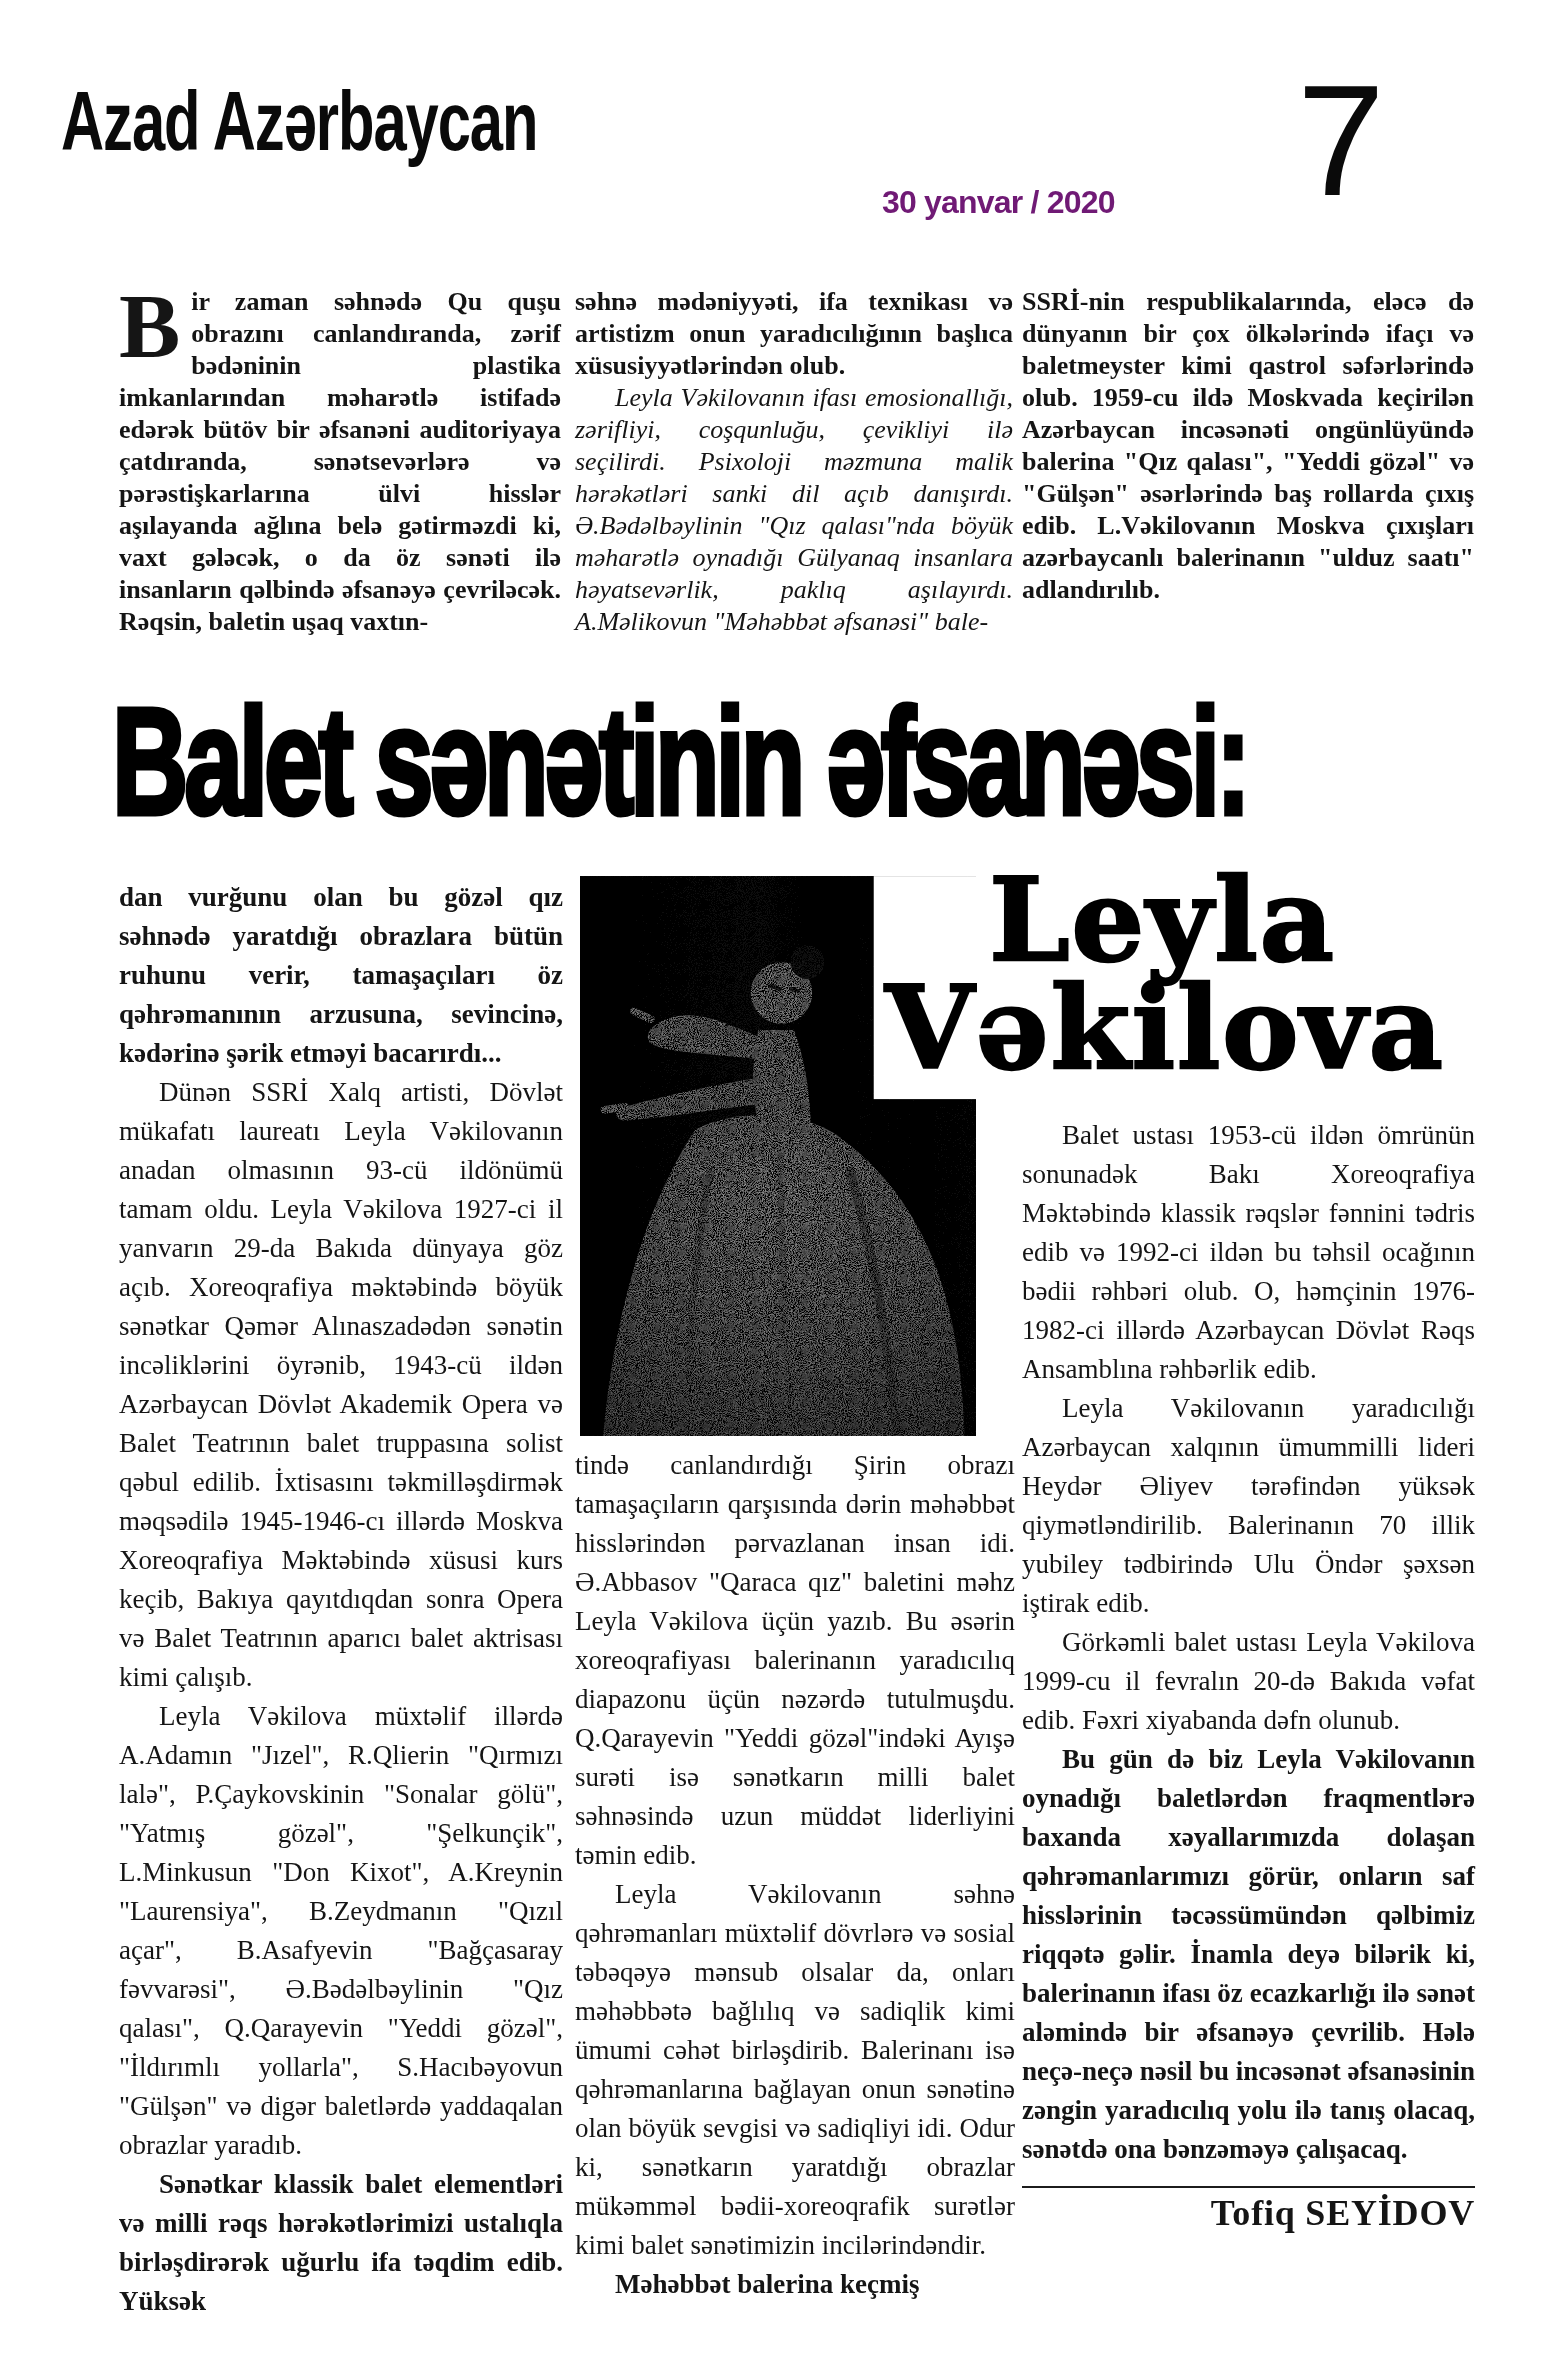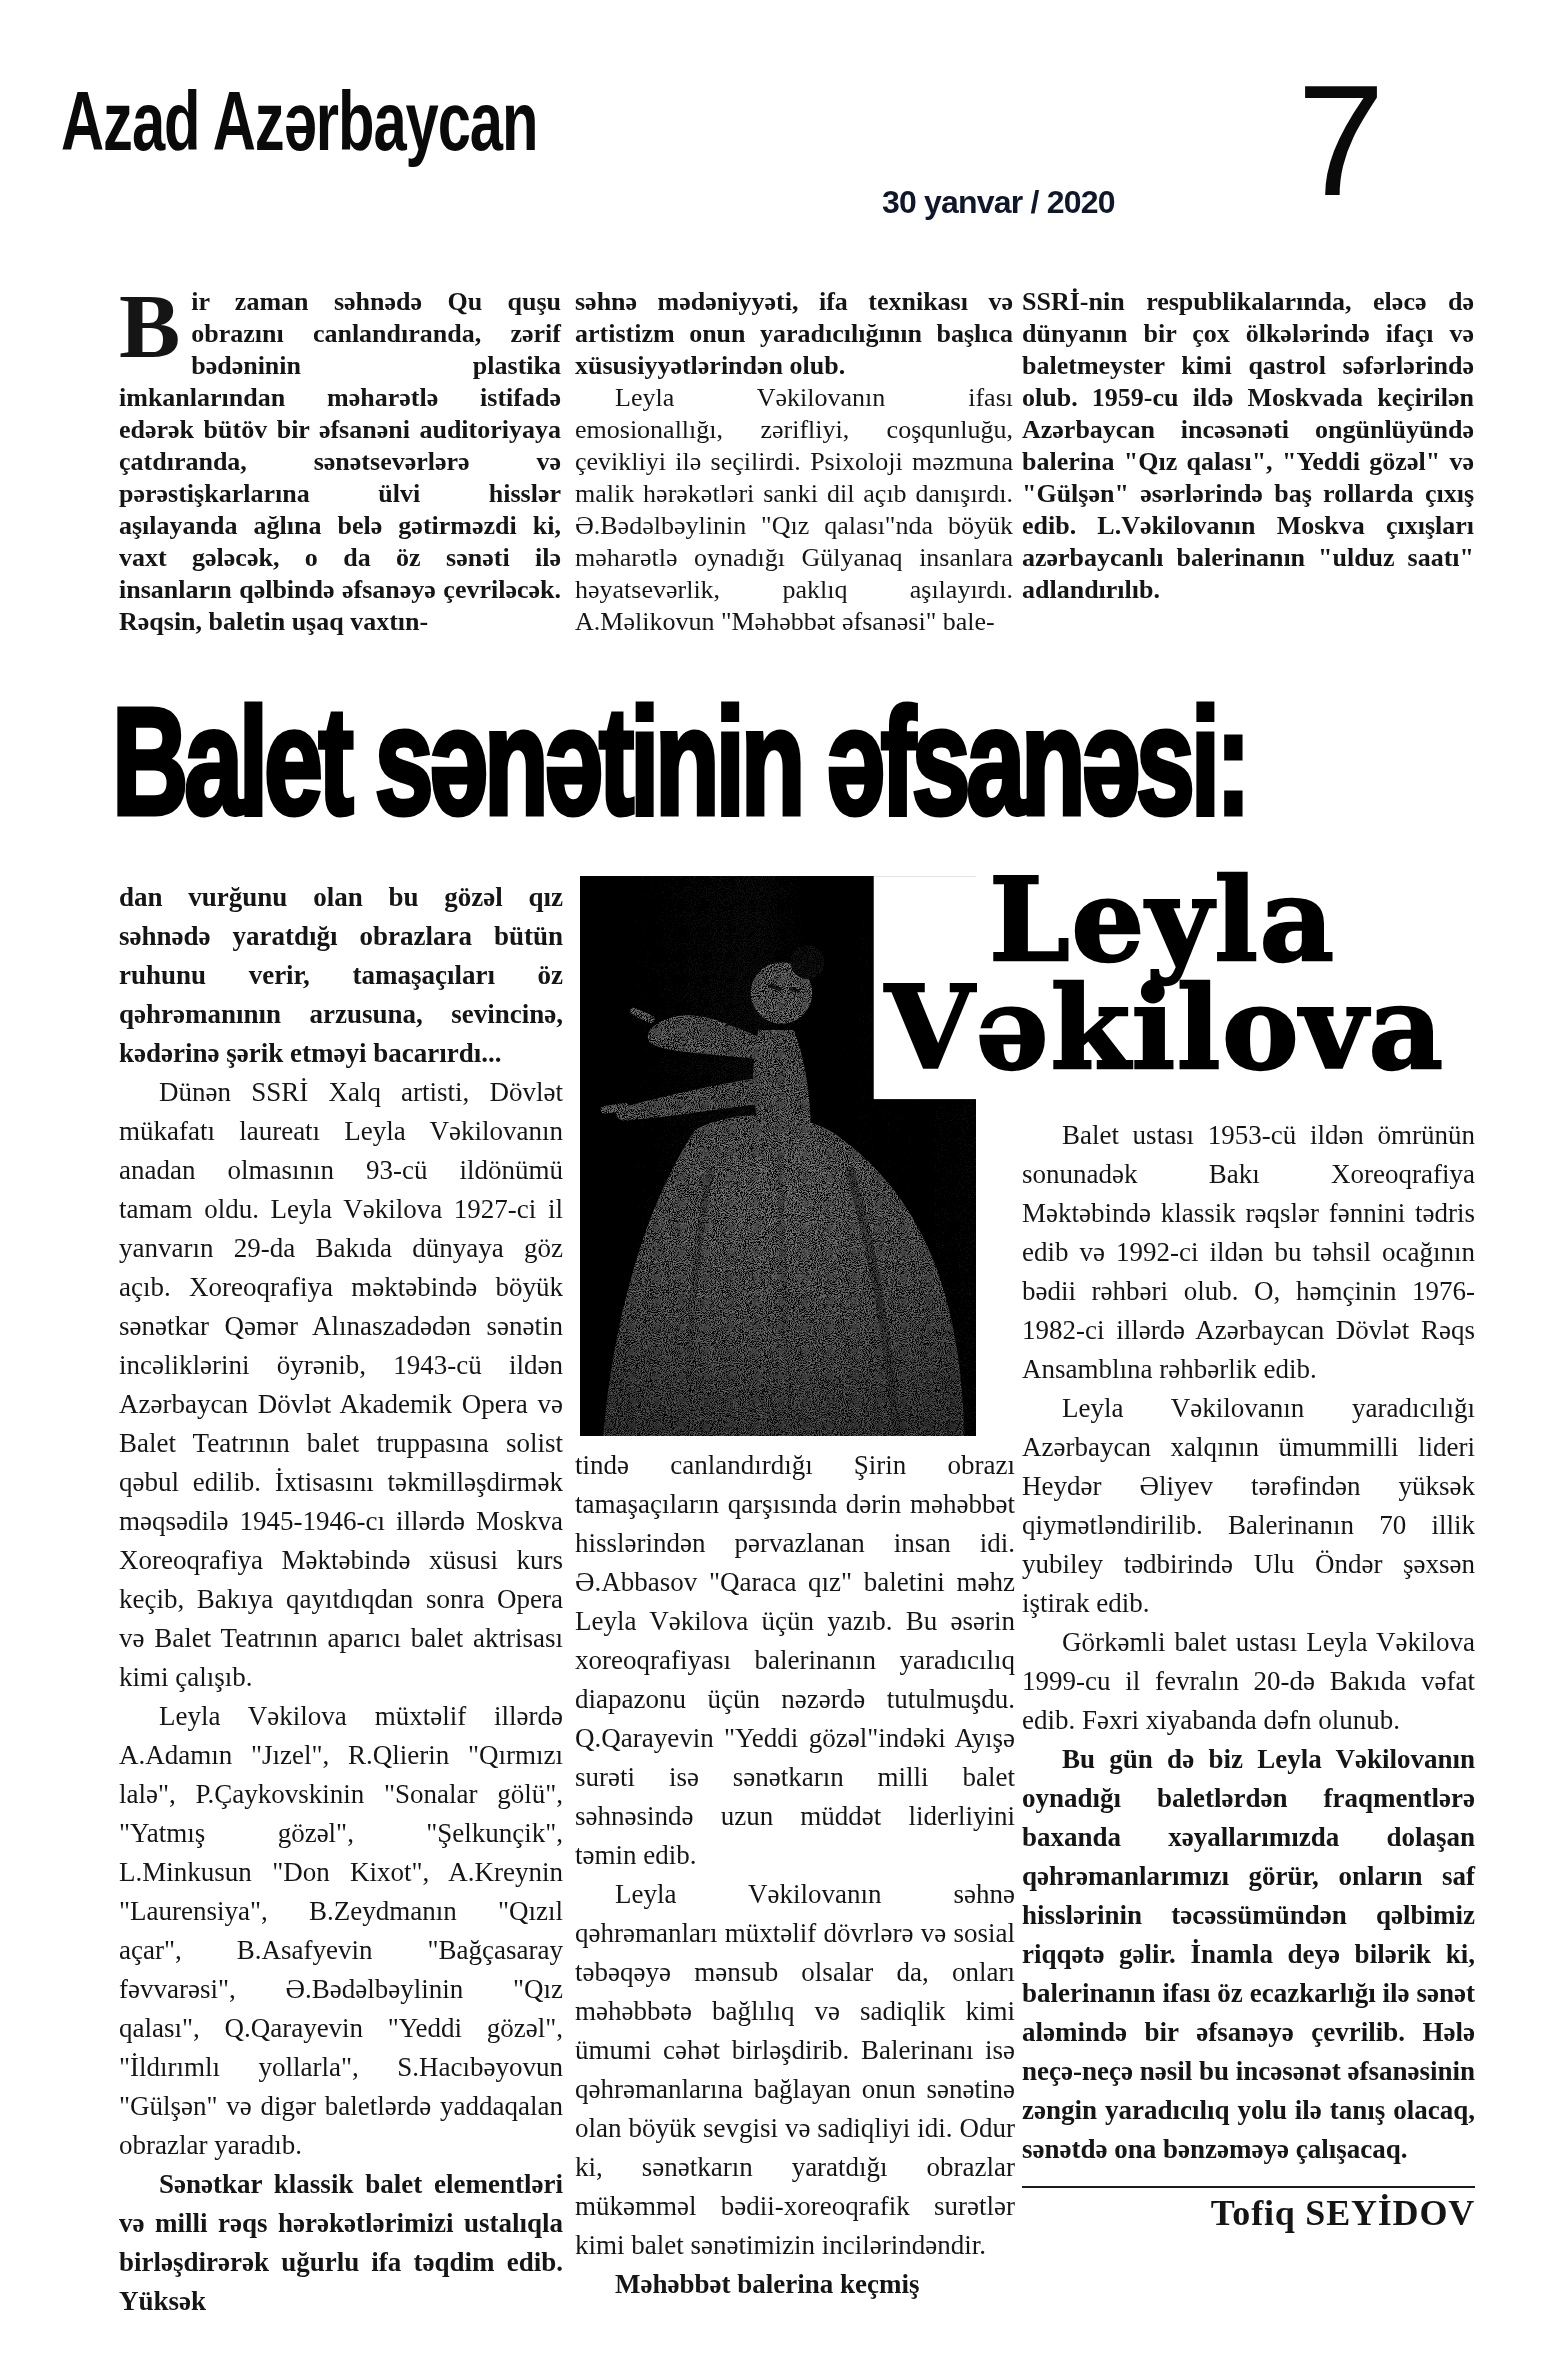--- a/index.html
+++ b/index.html
@@ -16,37 +16,37 @@
     transform:scale(0.72,1.0); transform-origin:top left; color:#0a0a0a;
   }
   .page-number {
     position:absolute; left:1297px; top:61px;
     font-family:"Liberation Sans", sans-serif; font-size:158px; font-weight:normal;
     color:#0a0a0a; line-height:1;
   }
   .edition-date {
     position:absolute; left:882px; top:184px;
     font-family:"Liberation Sans", sans-serif; font-weight:bold;
-    font-size:32px; letter-spacing:-0.8px; white-space:nowrap; color:#0f172a;
+    font-size:32px; letter-spacing:-0.8px; white-space:nowrap; color:#701a75;
   }
   
   .intro-col {
     position:absolute; top:286px; font-size:26px; line-height:32px;
     text-align:justify; color:#151515;
   }
   .intro-col p { margin:0; }
   .ic1 { left:119px;  width:442px; font-weight:bold; }
   .ic2 { left:575px;  width:438px; }
   .ic3 { left:1022px; width:452px; font-weight:bold; }
   .dropcap {
     float:left; font-size:92px; line-height:69px;
     padding:6.1px 10.8px 0 0; font-weight:bold;
   }
   .intro-bold { font-weight:bold; }
-  .ic2 p.cont { text-indent:40px; }
+  .ic2 p.cont { text-indent:40px;font-style:italic; }
   
   .headline {
     position:absolute; left:112px; top:686px; margin:0; white-space:nowrap;
     font-family:"Liberation Sans", sans-serif; font-weight:bold;
     font-size:115px; letter-spacing:-4.6px; color:#000;
     -webkit-text-stroke:3.8px #000;
     transform:scale(0.92,1.32); transform-origin:top left; line-height:1;
   }
   
   .bodycol {

